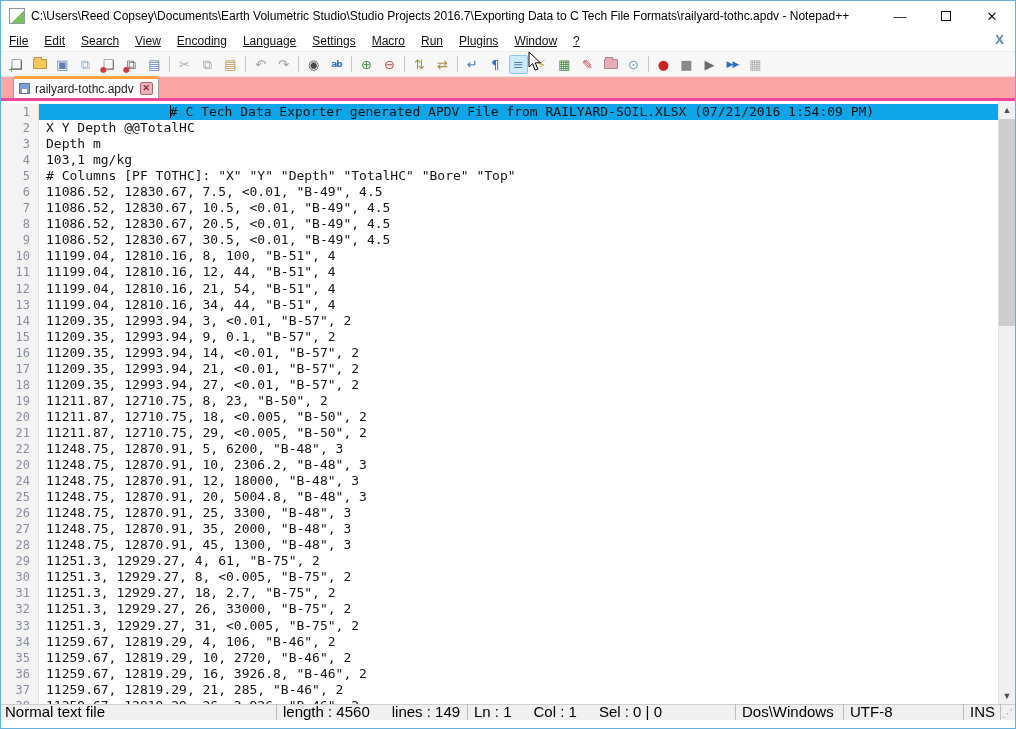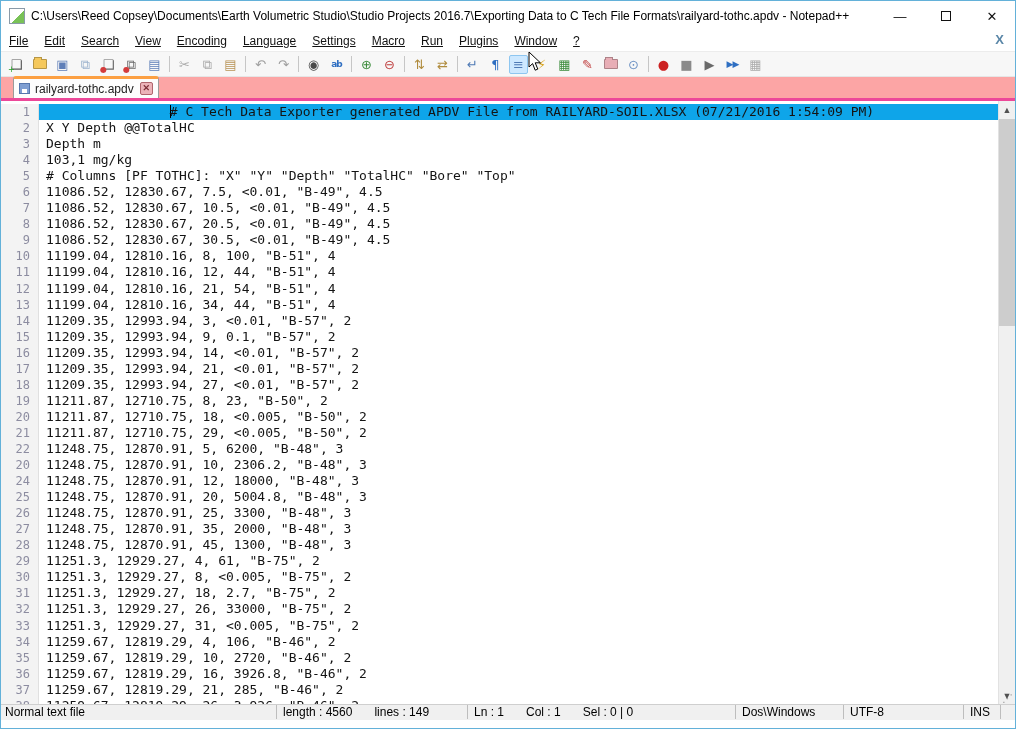--- a/index.html
+++ b/index.html
@@ -61,21 +61,21 @@
   .caret { display:inline-block; width:1px; height:13px; background:#000; vertical-align:-2px; margin-right:-1px; }
   
   .vscroll { position:absolute; top:0; right:0; bottom:0; width:17px; background:#f0f0f0;
     border-left:1px solid #e2e2e2; }
   .vs-btn { position:absolute; left:0; width:16px; height:17px; display:flex; align-items:center;
     justify-content:center; font-size:9px; color:#505050; }
   .vs-up { top:0; } .vs-down { bottom:0; }
   .vs-thumb { position:absolute; left:0; top:18px; width:16px; height:207px; background:#cdcdcd; }
   
   .statusbar { height:16px; background:#f0f0f0; border-top:1px solid #cfcfcf;
-    display:flex; align-items:flex-start; font-size:12px; color:#000; }
+    display:flex; align-items:flex-end; font-size:15px; color:#000; }
   .seg { display:flex; align-items:center; border-right:1px solid #bdbdbd; padding-left:6px; gap:22px; white-space:nowrap; }
   .seg1 { width:276px; padding-left:4px; }
   .seg2 { width:191px; }
   .seg3 { width:268px; gap:22px; }
   .seg4 { width:108px; }
   .seg5 { width:120px; }
   .seg6 { width:37px; }
   .grip { flex:1 1 auto; position:relative; }
   .grip::after { content:"⋰"; position:absolute; right:2px; bottom:0px; color:#a0a0a0; font-size:11px; }
   

